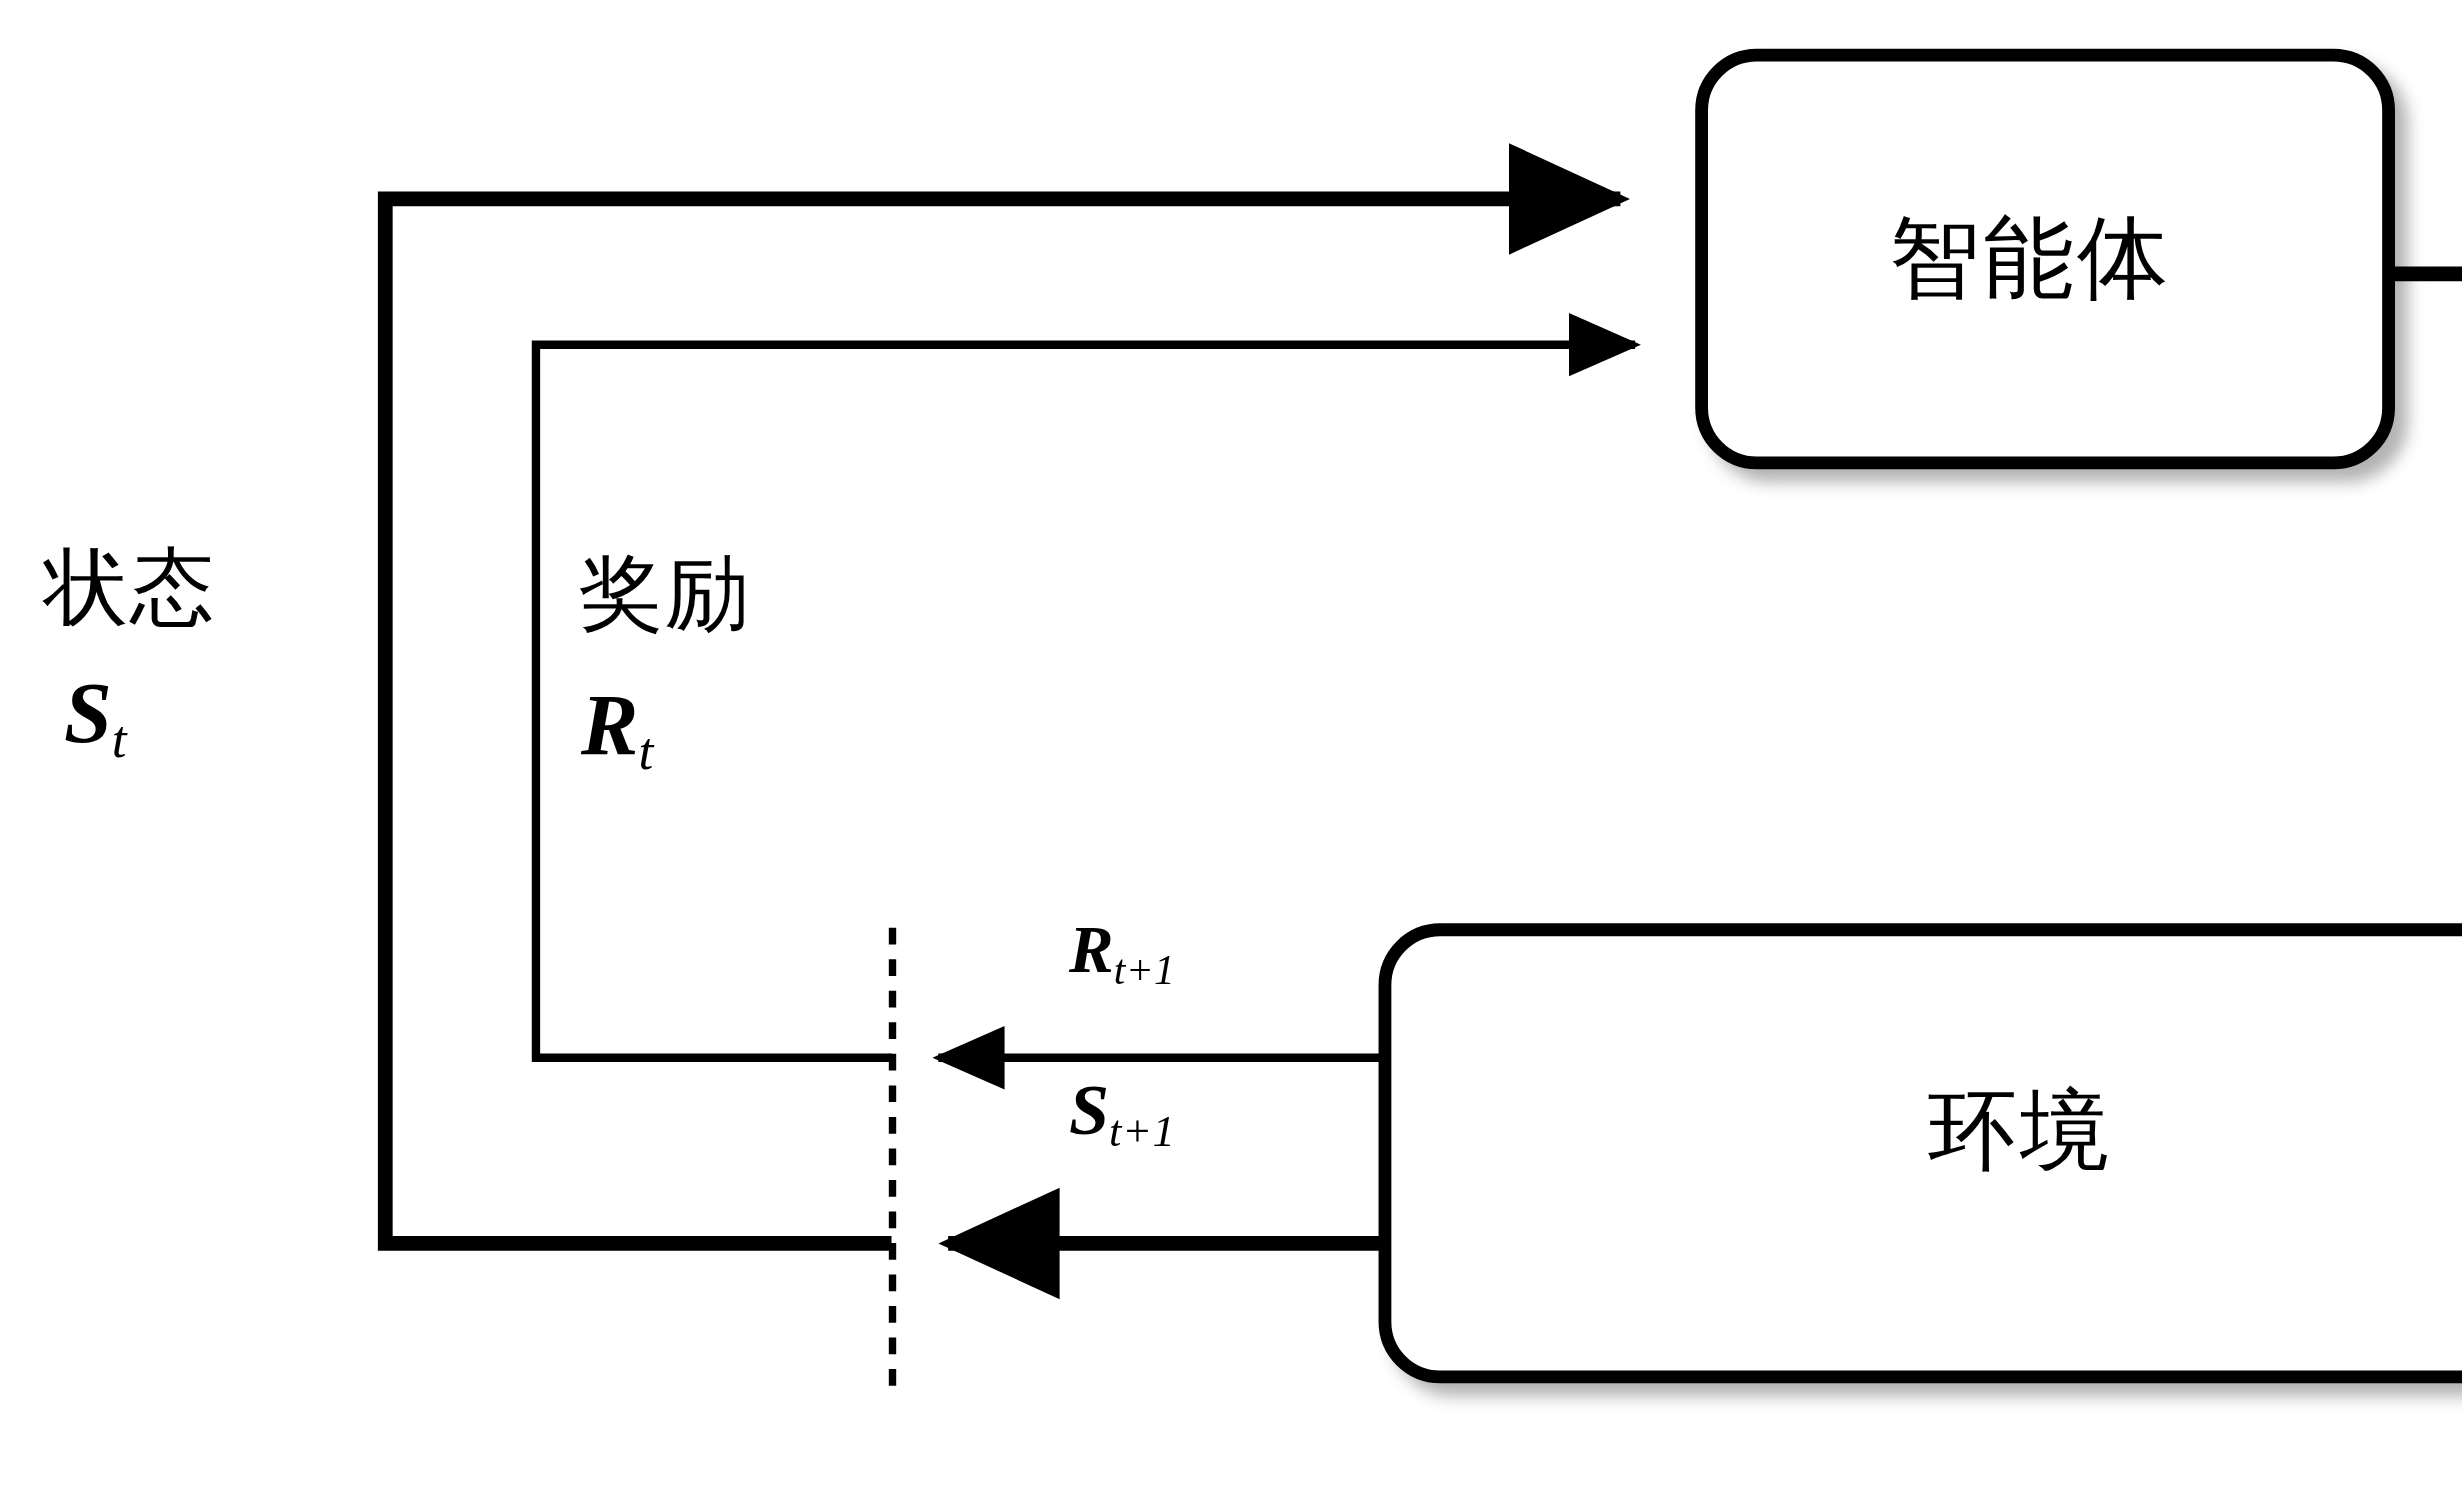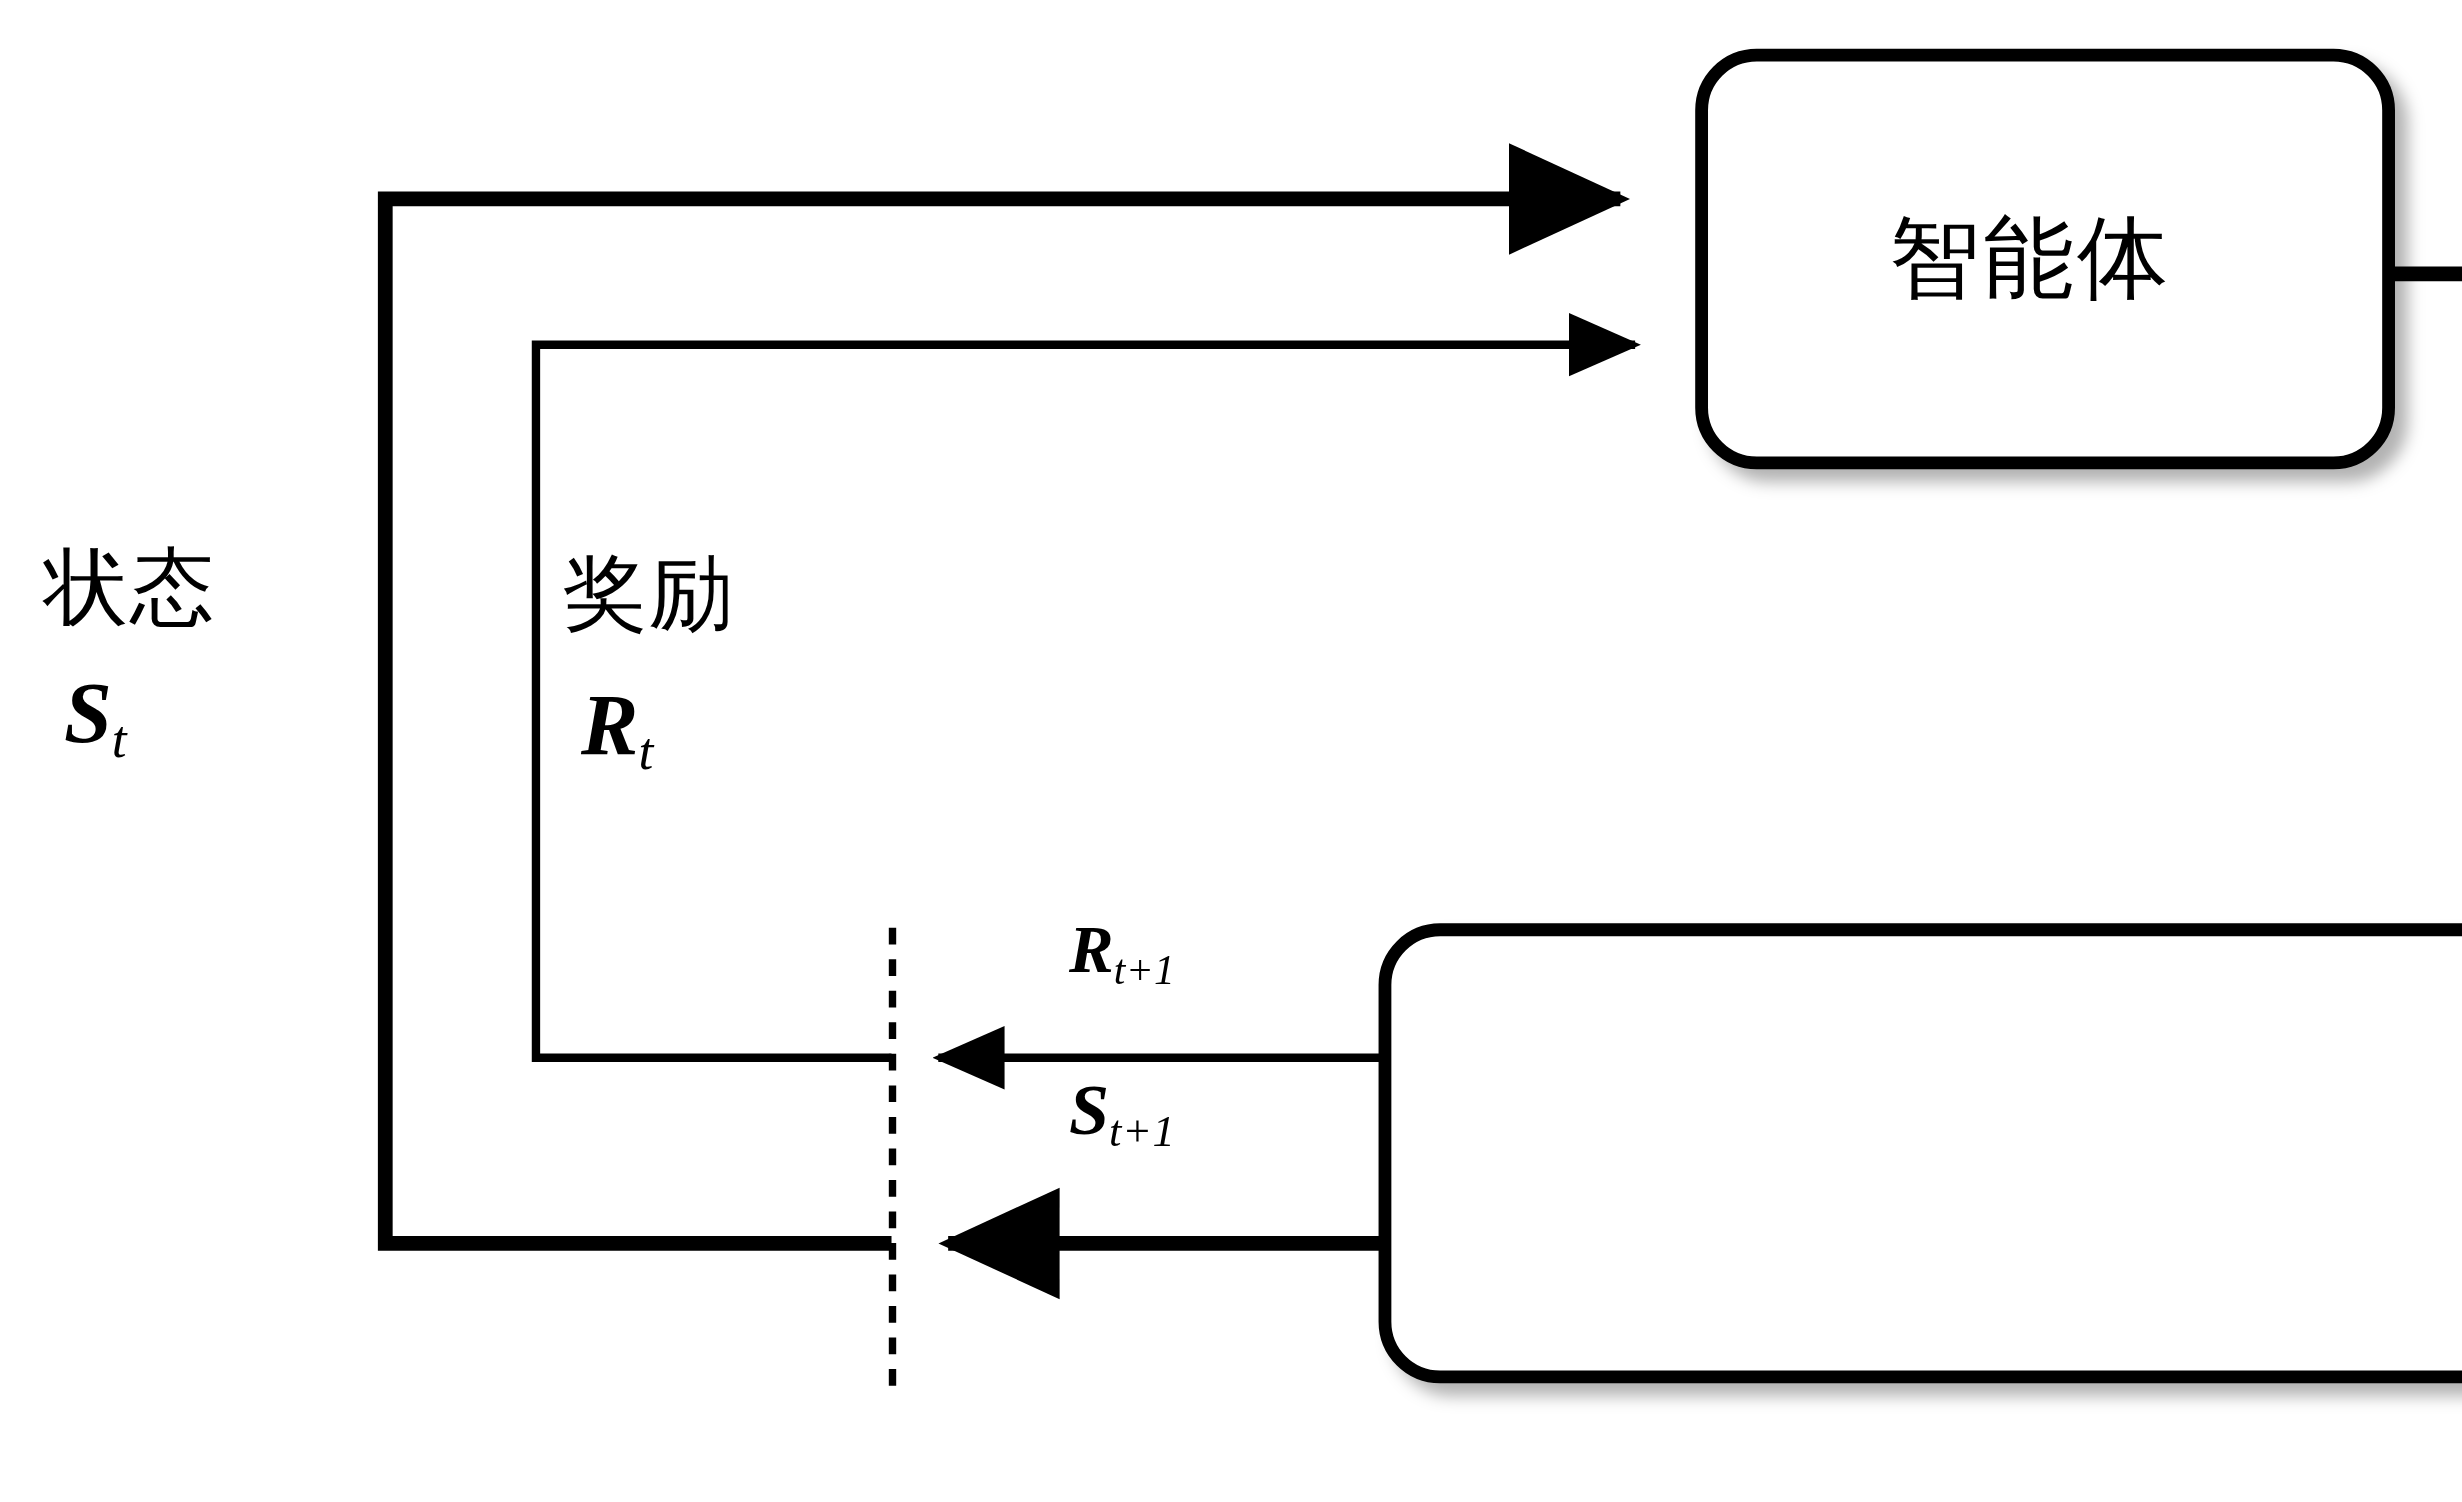--- a/index.html
+++ b/index.html
@@ -45,21 +45,21 @@
   .mathvar .sub {
     font-size: 0.62em;
     font-style: italic;
     font-weight: 400;
     vertical-align: -0.28em;
     letter-spacing: 0.01em;
   }
   
   #label-state-cjk      { left: 44px;   top: 545px; font-size: 84px; letter-spacing: 2px; }
   #label-state-sym      { left: 64px;  top: 670px; font-size: 86px; }
-  #label-reward-cjk     { left: 563px; top: 551px; font-size: 84px; letter-spacing: 2px; }
+  #label-reward-cjk     { left: 579px; top: 551px; font-size: 84px; letter-spacing: 2px; }
   #label-reward-sym     { left: 581px; top: 676px; font-size: 86px; margin-top: 6px; }
   #label-agent          { left: 1889px; top: 212px;  font-size: 91px; letter-spacing: 3px; }
   #label-environment    { left: 1928px; top: 1086px; font-size: 89px; letter-spacing: 3px; }
   #label-reward-next    { left: 1069px; top: 916px; font-size: 67px; font-family: Liberation Serif, serif; }
   #label-state-next     { left: 1069px; top: 1074px; font-size: 72px; }
   #caption-strip {
     left: 103px;
     top: 1472px;
     font-size: 59px;
     color: #fafafa;
@@ -116,20 +116,21 @@
   </svg>
 
   <div class="lbl cjk" id="label-state-cjk">状态</div>
   <div class="lbl mathvar" id="label-state-sym"><span>S</span><span class="sub">t</span></div>
 
   <div class="lbl cjk" id="label-reward-cjk">奖励</div>
   <div class="lbl mathvar" id="label-reward-sym"><span>R</span><span class="sub">t</span></div>
 
   <div class="lbl cjk" id="label-agent">智能体</div>
 
+  <div class="lbl cjk" id="label-environment">环境</div>
 
   <div class="lbl mathvar" id="label-reward-next"><span>R</span><span class="sub">t+1</span></div>
 
   <div class="lbl mathvar" id="label-state-next"><span>S</span><span class="sub">t+1</span></div>
 
   <div class="lbl cjk" id="caption-strip"></div>
 
 </div>
 
 

